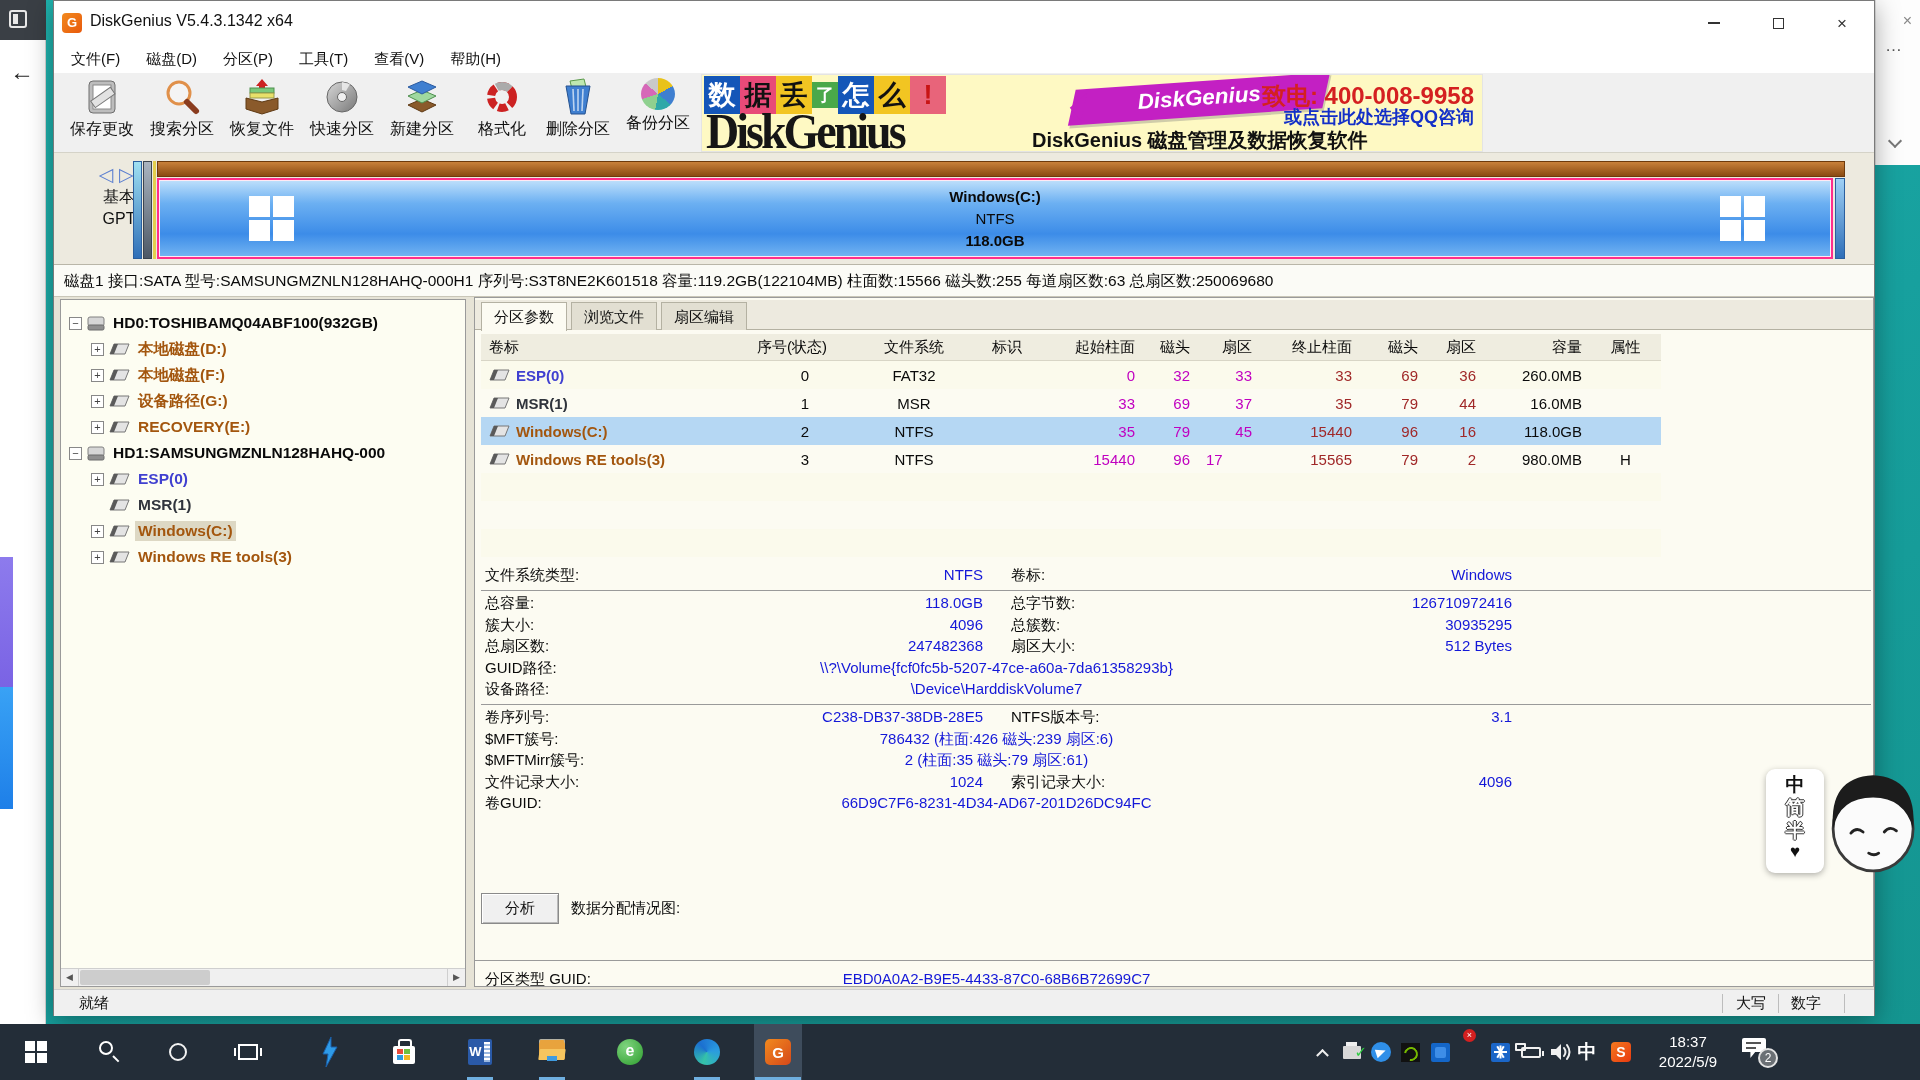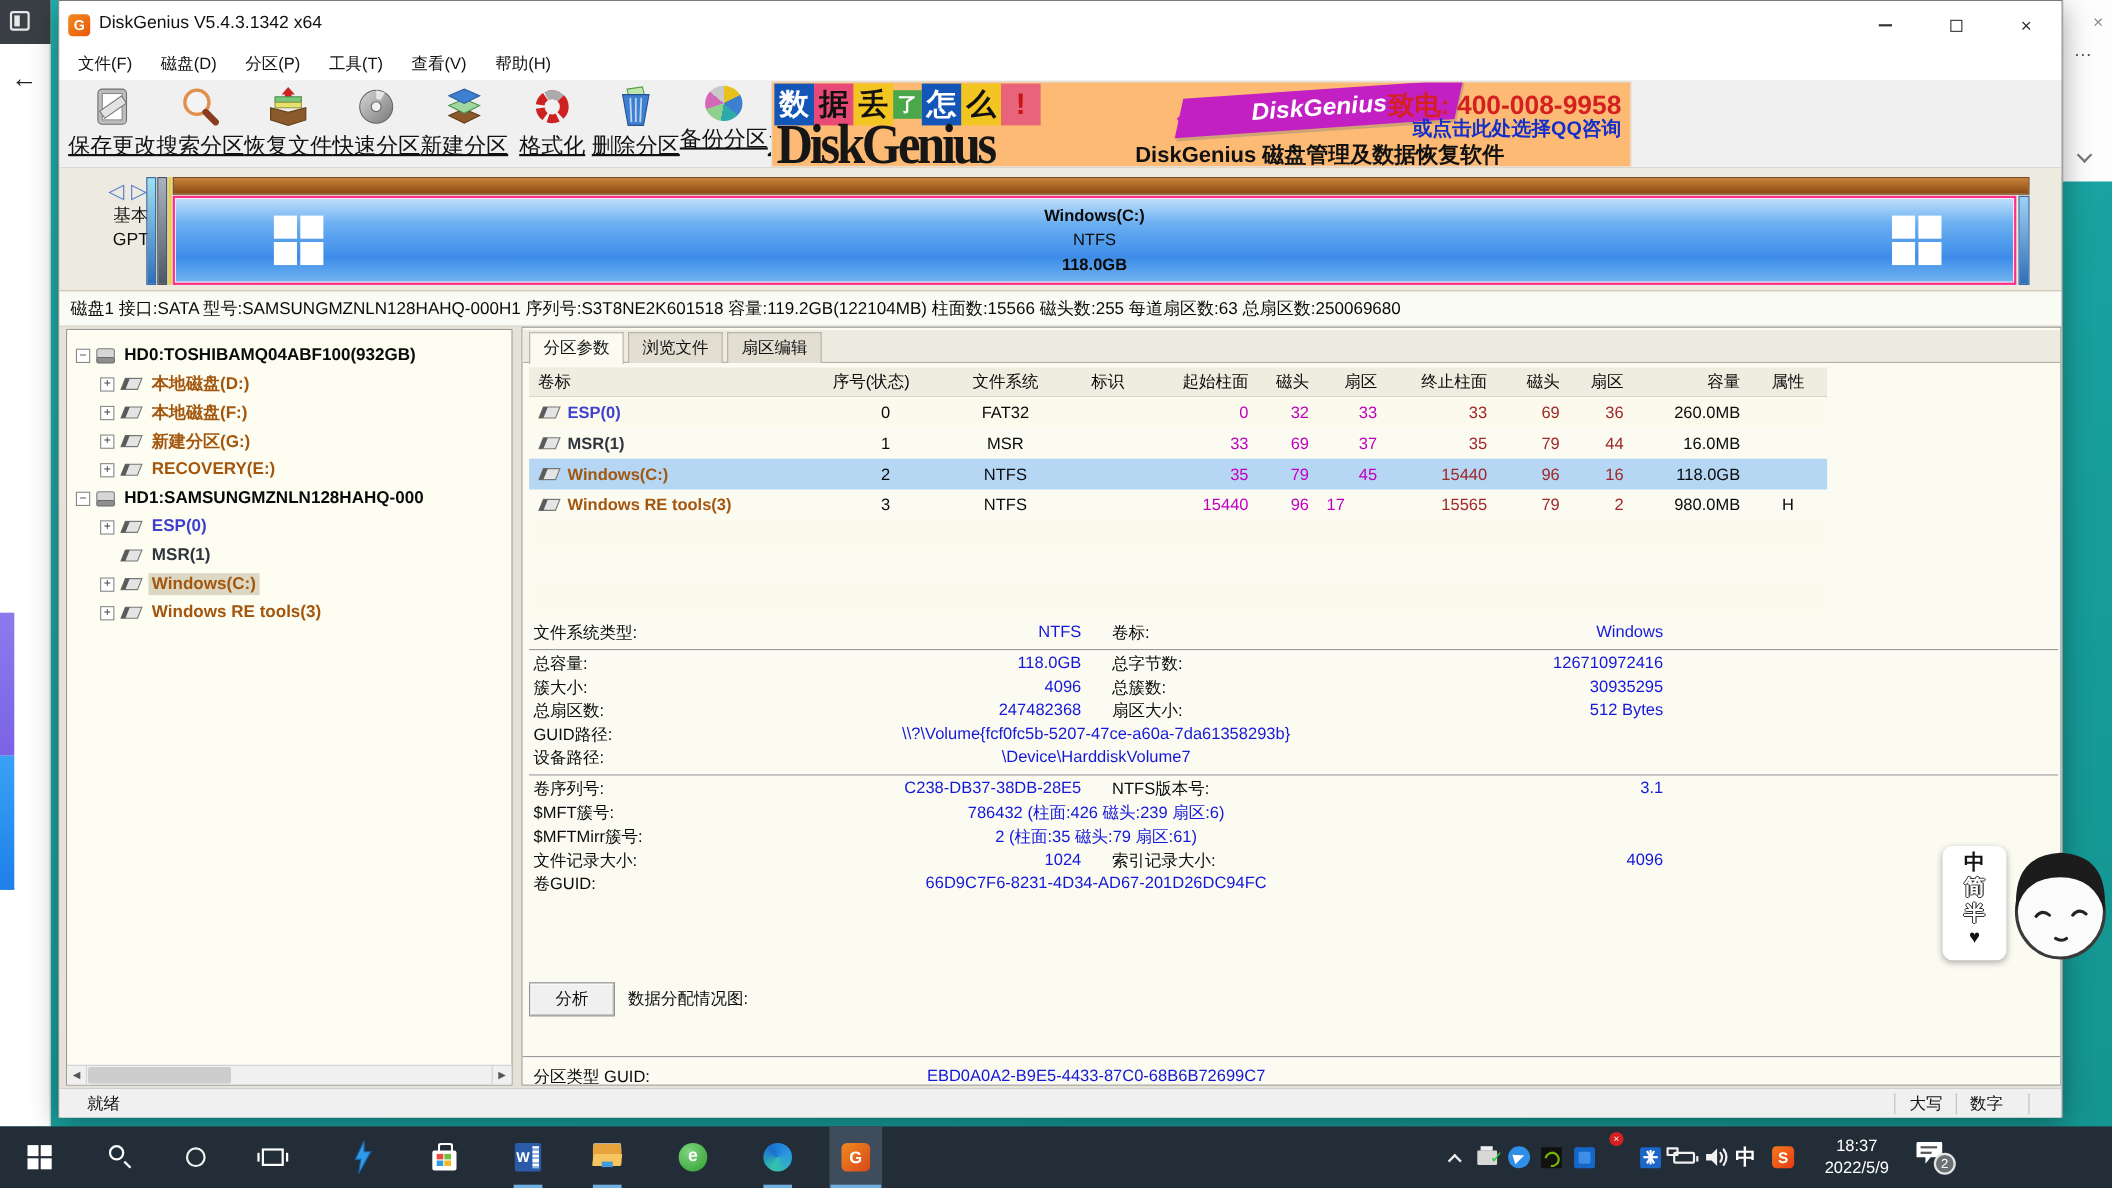--- a/index.html
+++ b/index.html
@@ -34,26 +34,26 @@
   .glyph-min{width:12px;height:2px;background:#333;}
   .glyph-max{width:11px;height:11px;border:1.5px solid #333;}
   .glyph-close{font-size:17px;line-height:1;}
 
   .menubar{position:absolute;left:0;top:44px;width:100%;height:28px;background:#fff;display:flex;align-items:center;padding-left:4px;}
   .menu-item{padding:0 13px;font-size:15px;color:#111;height:24px;line-height:24px;}
 
   .toolbar{position:absolute;left:0;top:72px;width:100%;height:80px;background:#f0f0f0;border-bottom:1px solid #d5d3c8;}
   .tool-btn{position:absolute;top:3px;width:80px;height:74px;display:flex;flex-direction:column;align-items:center;justify-content:flex-start;}
   .tool-btn svg,.tool-btn .pie{margin-top:2px;}
-  .tool-label{font-size:20px;color:#111;margin-top:3px;white-space:nowrap;text-decoration:underline;}
+  .tool-label{font-size:16px;color:#111;margin-top:3px;white-space:nowrap;}
   .pie{width:34px;height:32px;border-radius:50%;
        background:conic-gradient(#e8c21a 0 62deg,#3f7fd0 0 130deg,#2fa8a8 0 190deg,#8fd08f 0 252deg,#d668b8 0 310deg,#c9c9c9 0 360deg);}
 
   
-  #ad{position:absolute;left:647px;top:1px;width:782px;height:78px;background:#fdba74;border:1px solid #e4e4e4;overflow:hidden;}
+  #ad{position:absolute;left:647px;top:1px;width:782px;height:78px;background:#fef9c3;border:1px solid #e4e4e4;overflow:hidden;}
   .ad-tile{display:inline-block;width:36px;height:38px;font-size:27px;font-weight:bold;text-align:center;line-height:38px;vertical-align:top;}
   .ad-tile.small{width:26px;height:26px;font-size:18px;line-height:26px;margin-top:6px;}
   #ad-tiles{position:absolute;left:2px;top:1px;}
   #ad-wordmark{position:absolute;left:4px;top:26px;font-family:"Liberation Serif","DejaVu Serif",serif;
                font-weight:bold;font-size:46px;letter-spacing:-3px;color:#161616;transform:scaleY(1.12);transform-origin:left top;}
   #ad-ribbon{position:absolute;left:372px;top:6px;width:250px;height:36px;background:var(--ribbon-magenta,#c320c3);
              transform:skewX(-16deg) rotate(-4deg);box-shadow:2px 3px 0 rgba(120,120,120,.35);}
   #ad-ribbon::before{content:"";position:absolute;left:-16px;top:4px;border:14px solid transparent;border-right-color:var(--ribbon-magenta,#c320c3);}
   #ad-ribbon span{display:block;transform:skewX(16deg) rotate(0deg);color:#fff;font-weight:bold;font-style:italic;font-size:22px;line-height:34px;text-align:center;}
   #ad-phone{position:absolute;right:8px;top:5px;font-size:24px;font-weight:bold;color:var(--ad-phone-red,#d42020);}
@@ -443,21 +443,21 @@
               <span class="lbl c-brown">本地磁盘(F:)</span>
             </li>
             <li class="tree-item child">
               <span class="box">+</span>
               <span class="ticon">
                 <svg width="21" height="12" viewBox="0 0 21 12">
                   <polygon points="5,1 20,1 16,11 1,11" fill="#e4e4e4" stroke="#777"></polygon>
                   <polygon points="5,1 9,1 5,11 1,11" fill="#5a5a5a"></polygon>
                 </svg>
               </span>
-              <span class="lbl c-brown">新建分区(G:)</span>
+              <span class="lbl c-brown">设备路径(G:)</span>
             </li>
             <li class="tree-item child">
               <span class="box">+</span>
               <span class="ticon">
                 <svg width="21" height="12" viewBox="0 0 21 12">
                   <polygon points="5,1 20,1 16,11 1,11" fill="#e4e4e4" stroke="#777"></polygon>
                   <polygon points="5,1 9,1 5,11 1,11" fill="#5a5a5a"></polygon>
                 </svg>
               </span>
               <span class="lbl c-brown">RECOVERY(E:)</span>

